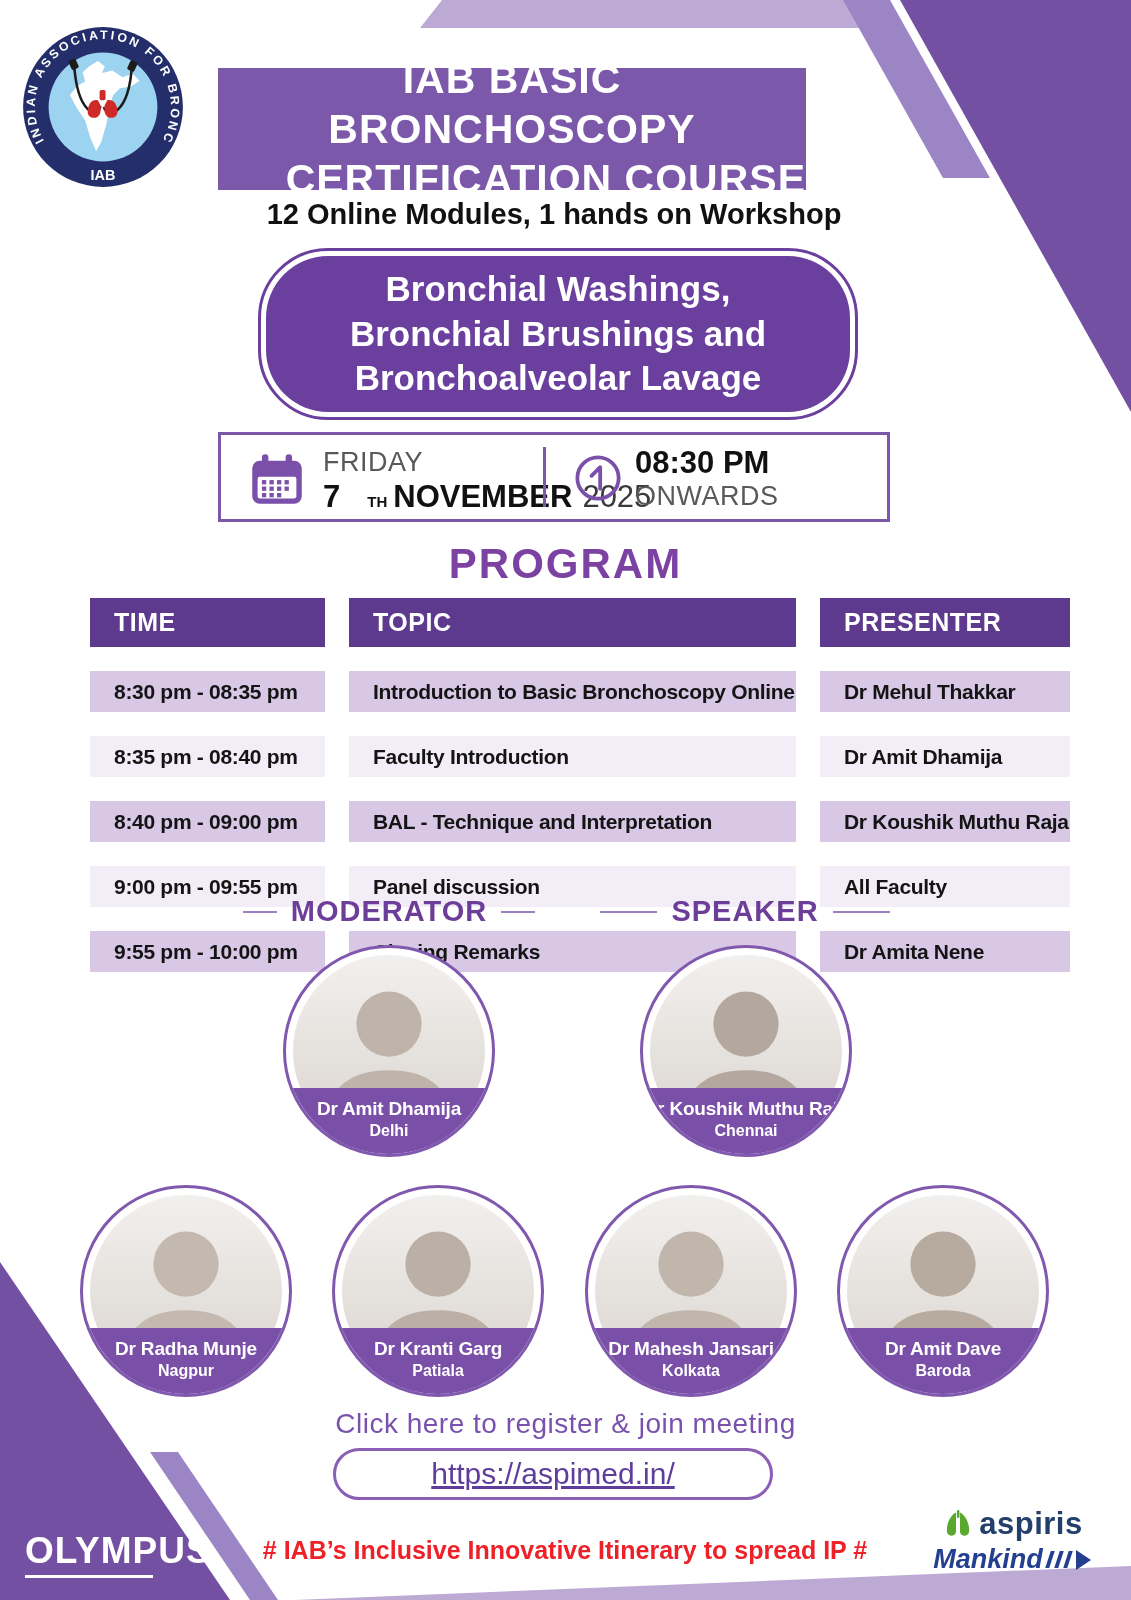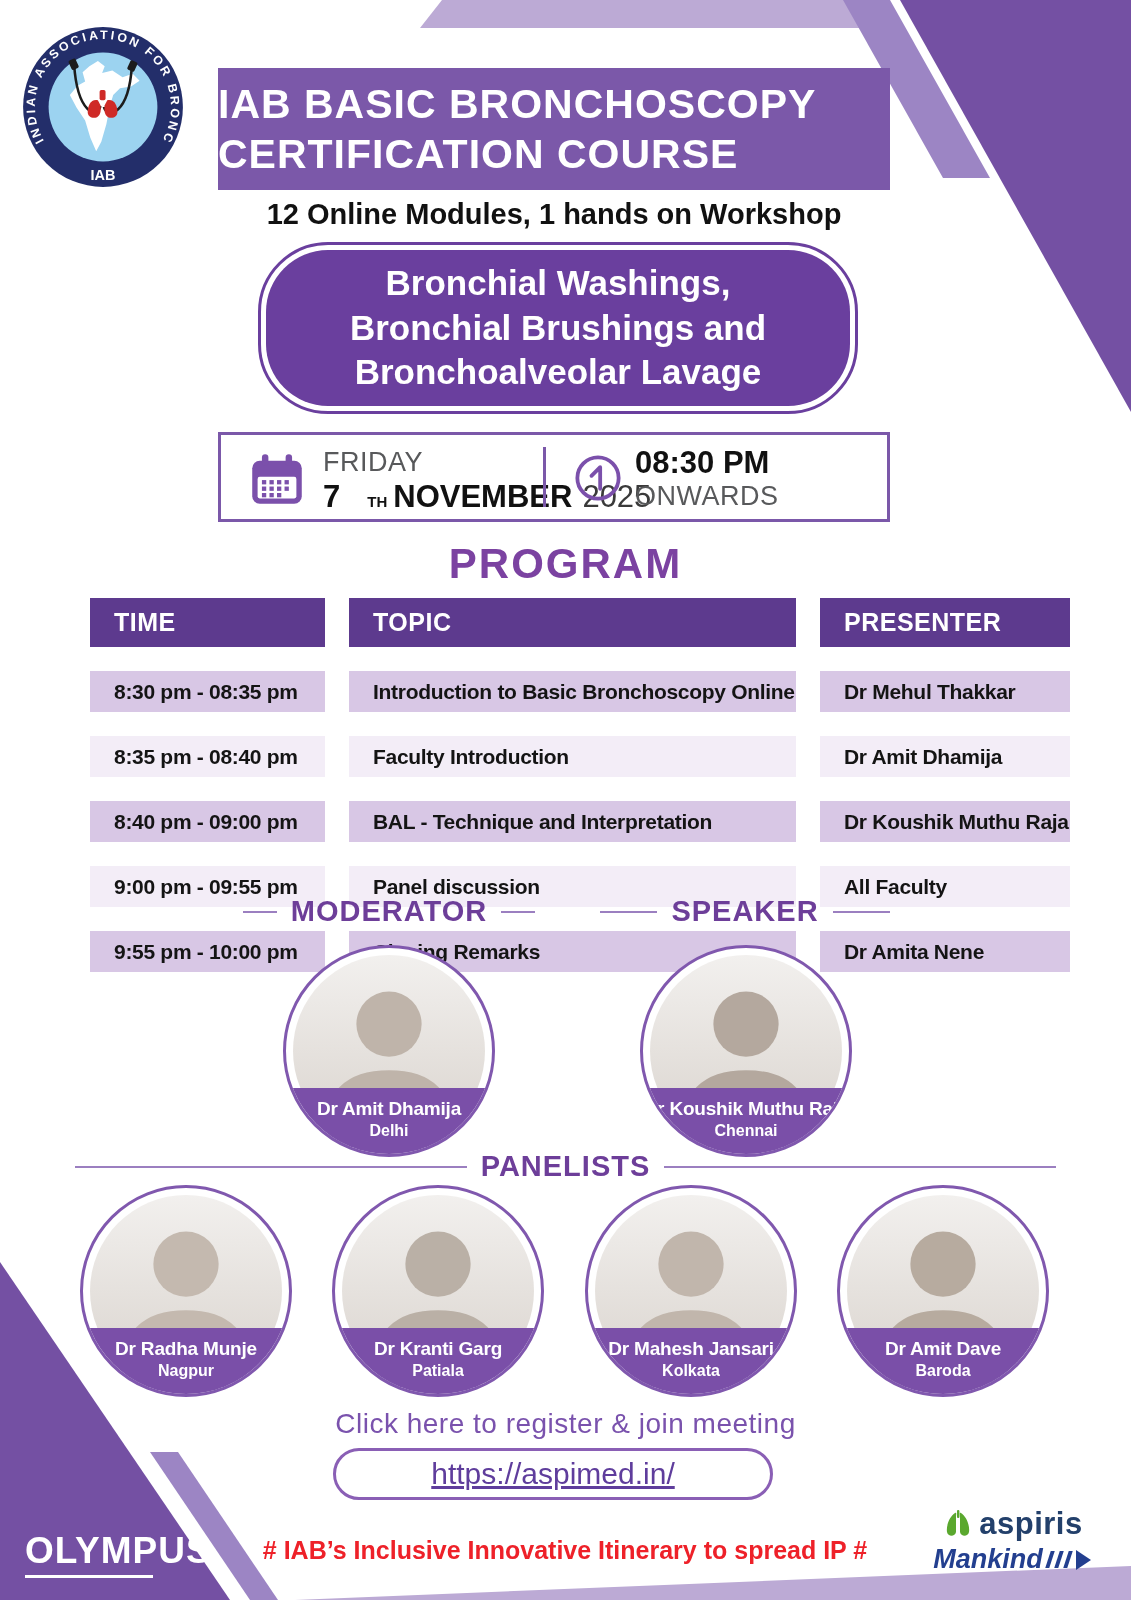--- a/index.html
+++ b/index.html
@@ -21,27 +21,27 @@
     clip-path:polygon(0 0,230px 100%,0 100%);}
   .bottom-stripe{left:150px;top:1452px;width:130px;height:148px;background:#9c85c4;
     clip-path:polygon(0 0,28px 0,128px 100%,100px 100%);}
   .bottom-band{left:250px;top:1566px;width:881px;height:34px;background:#bcaad5;
     clip-path:polygon(45px 100%,100% 0,100% 100%);}
 
   
   .iab-logo{left:18px;top:22px;width:170px;height:170px;}
 
   
-  .title-banner{left:218px;top:68px;width:672px;height:122px;background:#7b58a9;
-    color:#fff;display:flex;flex-direction:column;justify-content:center;align-items:flex-start;
+  .title-banner{left:218px;top:68px;width:588px;height:122px;background:#7b58a9;
+    color:#fff;display:flex;flex-direction:column;justify-content:center;align-items:flex-end;
     font-weight:bold;font-size:41px;line-height:1.22;letter-spacing:1px;text-align:center;}
   .subtitle{left:218px;top:198px;width:672px;text-align:center;color:#111;
     font-weight:bold;font-size:29px;}
 
-  .topic-pill{left:258px;top:242px;width:600px;height:172px;border:3px solid #6a3f9e;
+  .topic-pill{left:258px;top:248px;width:600px;height:172px;border:3px solid #6a3f9e;
     border-radius:70px;background:#fff;box-sizing:border-box;padding:5px;}
   .topic-inner{width:100%;height:100%;background:#6a3f9e;border-radius:62px;
     display:flex;flex-direction:column;justify-content:center;align-items:center;
     color:#fff;font-weight:bold;font-size:35px;line-height:1.28;text-align:center;}
 
   
   .when-box{left:218px;top:432px;width:672px;height:90px;background:#fff;
     border:3px solid #7b58a9;box-sizing:border-box;}
   .cal-icon{left:28px;top:16px;width:56px;height:56px;}
   .when-day{left:102px;top:12px;color:#58595b;font-size:27px;letter-spacing:0.5px;}
@@ -263,25 +263,20 @@
           <path d="M16 94 Q16 60 50 60 Q84 60 84 94 Z" fill="#b4a89e"></path>
         </svg>
       </div>
       <div class="p-banner">
         <div class="p-name">Dr Koushik Muthu Raja</div>
         <div class="p-city">Chennai</div>
       </div>
     </div>
   </div>
 
-  <div class="abs sect-head panel-head">
-    <div class="line"></div>
-    <span>PANELISTS</span>
-    <div class="line"></div>
-  </div>
 
   <div class="person person-p1">
     <div class="p-ring">
       <div class="p-photo">
         <svg viewBox="0 0 100 100">
           <circle cx="50" cy="36" r="17" fill="#c4b9af"></circle>
           <path d="M16 94 Q16 60 50 60 Q84 60 84 94 Z" fill="#c4b9af"></path>
         </svg>
       </div>
       <div class="p-banner">

